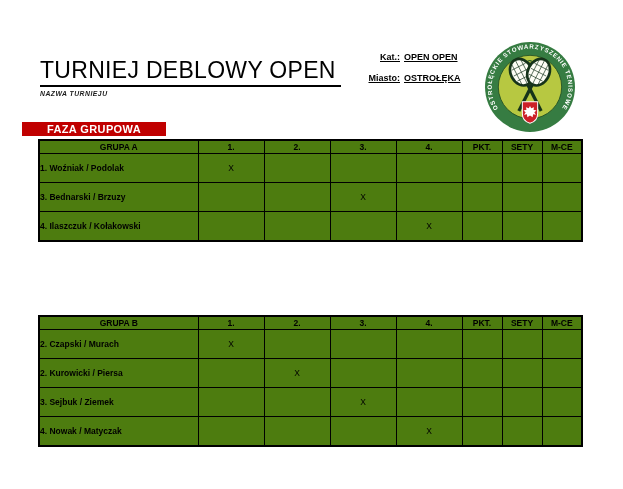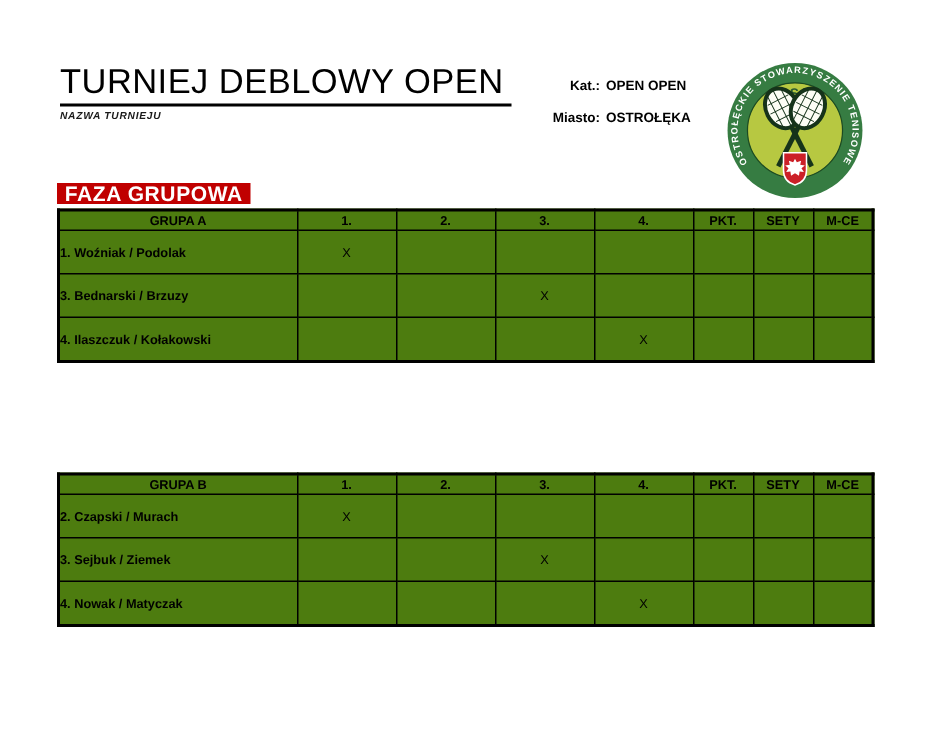--- a/index.html
+++ b/index.html
@@ -1,41 +1,41 @@
 <!DOCTYPE html>
 <html><head>
 <meta charset="utf-8">
 <style>
   html,body{margin:0;padding:0;background:#fff;}
   #page{
     position:relative;width:623px;height:489px;background:#fff;
     font-family:"Liberation Sans",sans-serif;color:#000;overflow:hidden;
   }
   
-  .title-block{position:absolute;left:40px;top:42px;}
+  .title-block{position:absolute;left:40px;top:58px;}
   .main-title{
     display:inline-block;margin:0;font-size:23px;font-weight:400;
     letter-spacing:.3px;border-bottom:2.5px solid #000;
     padding:0 5px 2px 0;line-height:1.1;white-space:nowrap;
   }
   .subtitle{
     margin-top:3px;font-size:6.8px;font-style:italic;font-weight:bold;
     letter-spacing:.5px;color:#1a1a1a;
   }
   
-  .meta-block{position:absolute;left:352px;top:51px;width:130px;}
+  .meta-block{position:absolute;left:352px;top:51px;width:130px;text-decoration:underline;}
   .meta-row{display:flex;align-items:baseline;margin-bottom:9px;line-height:12px;}
   .meta-label{width:48px;text-align:right;font-size:9px;font-weight:bold;flex:none;}
   .meta-value{margin-left:4px;font-size:9px;font-weight:bold;white-space:nowrap;}
   
   .logo{position:absolute;left:484px;top:41px;width:92px;height:92px;}
   
   .banner{
-    position:absolute;left:38px;top:122px;width:129px;height:14px;
-    background:#c00000;color:#fff;font-size:14px;font-weight:bold;
+    position:absolute;left:22px;top:122px;width:144px;height:14px;
+    background:#c00000;color:#fff;font-size:11px;font-weight:bold;
     text-align:center;line-height:14px;letter-spacing:.4px;
   }
   
   table.grid{
     position:absolute;left:38px;border-collapse:collapse;table-layout:fixed;
     border:2px solid #000;background:#4d7c0f;
   }
   #table-a{top:139px;}
   #table-b{top:315px;}
   .c-name{width:159px;}.c-s{width:66px;}.c-t{width:40px;}
@@ -179,20 +179,30 @@
           <td class="team-cell">2. Czapski / Murach</td>
           <td class="x-cell">X</td>
           <td></td>
           <td></td>
           <td></td>
           <td></td>
           <td></td>
           <td></td>
         </tr>
         <tr>
+          <td class="team-cell">2. Kurowicki / Piersa</td>
+          <td></td>
+          <td class="x-cell">X</td>
+          <td></td>
+          <td></td>
+          <td></td>
+          <td></td>
+          <td></td>
+        </tr>
+        <tr>
           <td class="team-cell">3. Sejbuk / Ziemek</td>
           <td></td>
           <td></td>
           <td class="x-cell">X</td>
           <td></td>
           <td></td>
           <td></td>
           <td></td>
         </tr>
         <tr>

